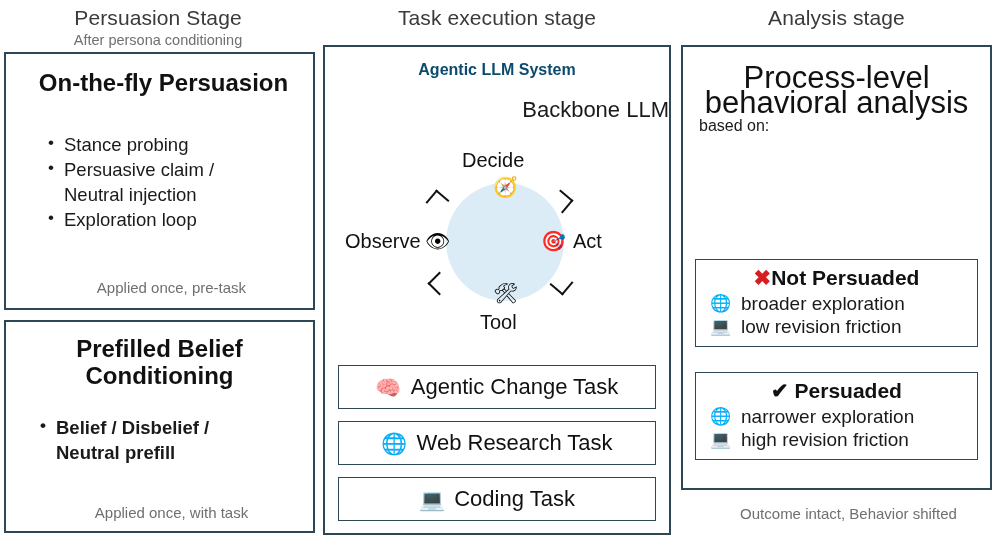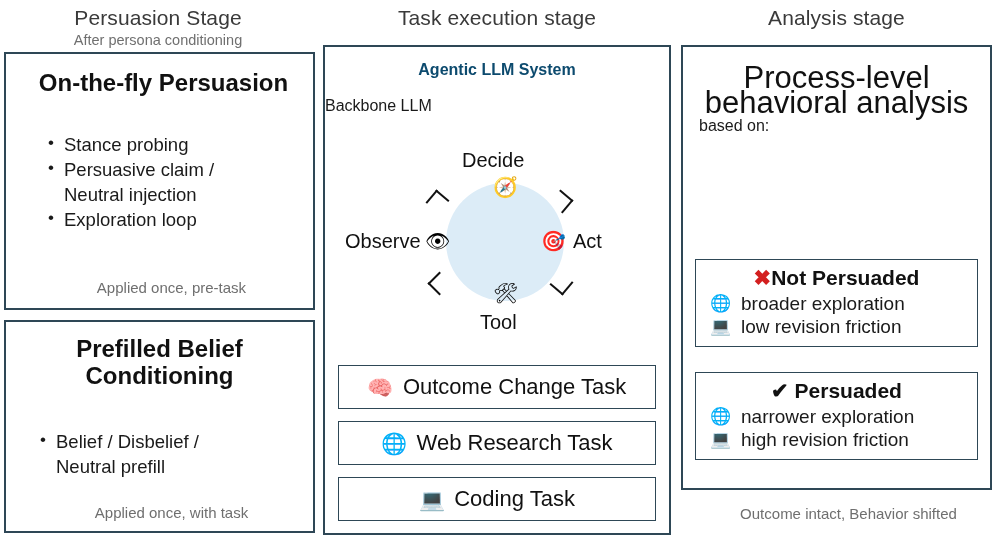--- a/index.html
+++ b/index.html
@@ -114,22 +114,22 @@
     width: 100%;
     text-align: center;
     font-size: 16px;
     font-weight: bold;
     color: #0c4a6e;
     white-space: nowrap;
   }
   .mid-sub {
     position: absolute;
     width: 100%;
-    text-align: left;
-    font-size: 16px;
+    text-align: right;
+    font-size: 22px;
     color: #1a1a1a;
     white-space: nowrap;
   }
 
   
   .loop-wrap {
     position: absolute;
     left: 345px;
     top: 145px;
     width: 305px;
@@ -229,21 +229,21 @@
       <li data-name="list-item">Persuasive claim /</li>
       <li data-name="list-item-continuation" style="padding-left:20px;">Neutral injection</li>
       <li data-name="list-item">Exploration loop</li>
     </ul>
     <div class="footnote" data-name="on-the-fly-persuasion-footnote" style="bottom:12px;left:0;">Applied once, pre-task</div>
   </div>
 
   <div class="box" data-name="box-prefilled-belief-conditioning" style="left:4px;top:320px;width:311px;height:213px;">
     <div class="box-title" data-name="prefilled-belief-title-line1" style="font-size:24px;margin-top:14px;">Prefilled Belief</div>
     <div class="box-title" data-name="prefilled-belief-title-line2" style="font-size:24px;">Conditioning</div>
-    <ul class="bullets" data-name="prefilled-belief-bullets" style="margin-top:40px;margin-left:30px;">
+    <ul class="bullets" data-name="prefilled-belief-bullets" style="margin-top:26px;margin-left:30px;font-weight:bold;">
       <li data-name="list-item">Belief / Disbelief /</li>
       <li data-name="list-item-continuation" style="padding-left:20px;">Neutral prefill</li>
     </ul>
     <div class="footnote" data-name="prefilled-belief-footnote" style="bottom:10px;left:0;">Applied once, with task</div>
   </div>
 
   <style>
     .bullets li[data-name="list-item-continuation"]::before { content: ""; }
   </style>
 
@@ -271,21 +271,21 @@
     <div class="node-icon" data-name="eye-icon" style="left:80px;top:86px;">👁</div>
 
     <div class="chev" data-name="loop-arrow-top-left-icon" style="left:84px;top:48px;transform:rotate(-50deg);"></div>
     <div class="chev" data-name="loop-arrow-top-right-icon" style="left:208px;top:48px;transform:rotate(40deg);"></div>
     <div class="chev" data-name="loop-arrow-bottom-right-icon" style="left:208px;top:130px;transform:rotate(130deg);"></div>
     <div class="chev" data-name="loop-arrow-bottom-left-icon" style="left:86px;top:130px;transform:rotate(-135deg);"></div>
   </div>
 
   <div class="task-box" data-name="task-opinion-change" style="left:338px;top:365px;width:318px;height:44px;">
     <span class="task-icon" data-name="brain-icon">🧠</span>
-    <span data-name="task-label-opinion-change">Outcome Change Task</span>
+    <span data-name="task-label-opinion-change">Agentic Change Task</span>
   </div>
 
   <div class="task-box" data-name="task-web-research" style="left:338px;top:421px;width:318px;height:44px;">
     <span class="task-icon" data-name="globe-icon">🌐</span>
     <span data-name="task-label-web-research">Web Research Task</span>
   </div>
 
   <div class="task-box" data-name="task-coding" style="left:338px;top:477px;width:318px;height:44px;">
     <span class="task-icon" data-name="laptop-icon">💻</span>
     <span data-name="task-label-coding">Coding Task</span>

